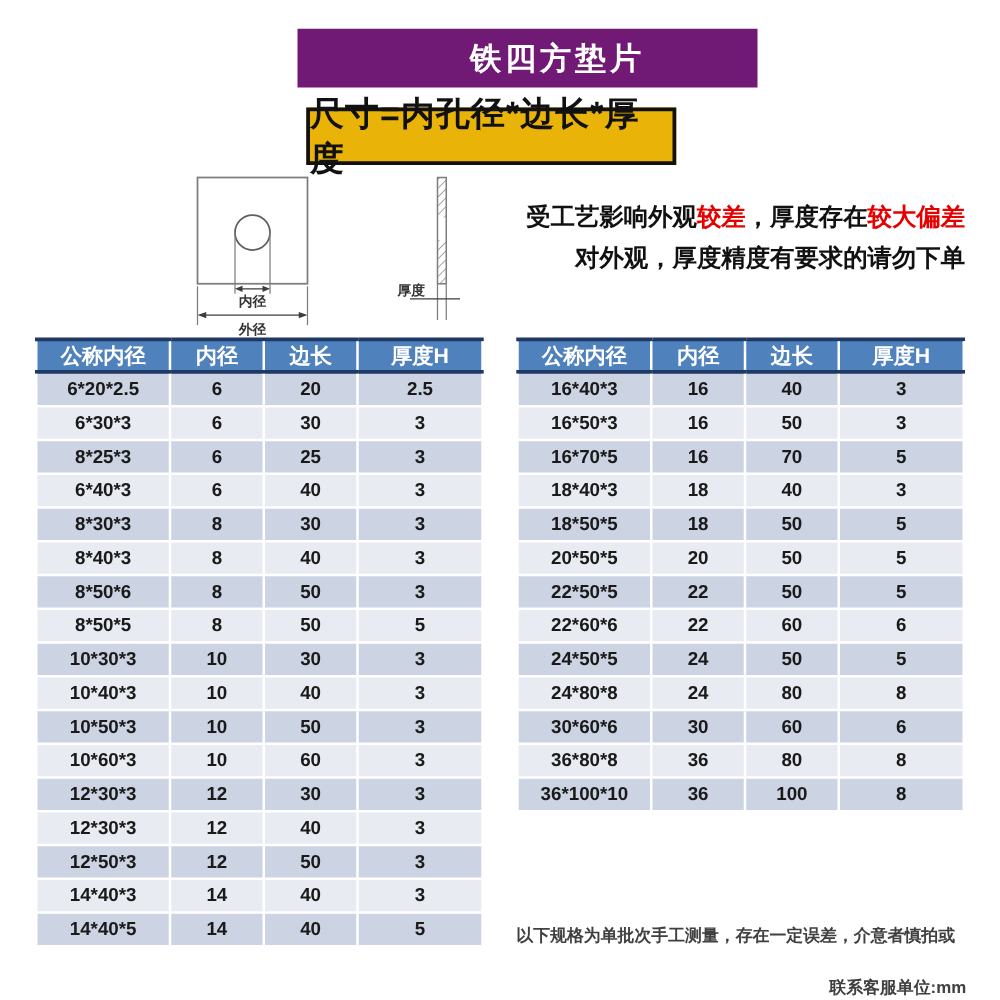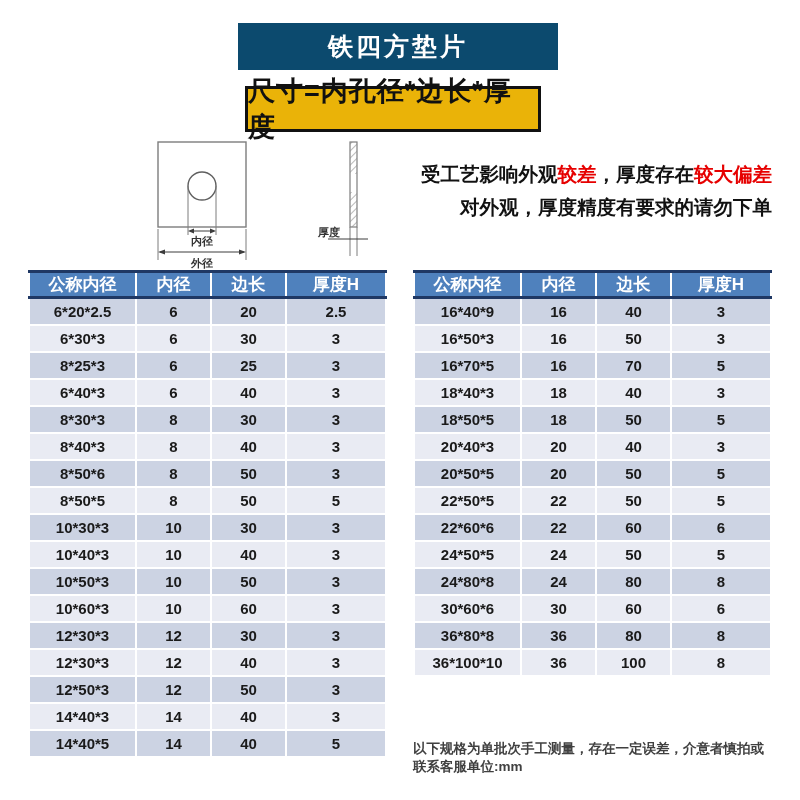--- a/index.html
+++ b/index.html
@@ -35,28 +35,28 @@
                  border-top:3px solid #1f3864;border-bottom:3px solid #1f3864;
                  padding:0;text-align:center;}
   .spec-table td{height:25px;font-size:15px;font-weight:600;color:#1a1a1a;
                  border:2px solid #fff;padding:0;text-align:center;}
   .spec-table tbody tr:nth-child(odd) td{background:#ccd3e3;}
   .spec-table tbody tr:nth-child(even) td{background:#e9ebf3;}
 
   
   .footnote{position:absolute;left:413px;top:740px;width:360px;
             font-size:13.5px;font-weight:700;color:#404040;line-height:18px;}
-  .footnote .line2{display:flex;justify-content:flex-start;}
+  .footnote .line2{display:flex;justify-content:flex-end;margin-top:23px;}
 </style>
 </head>
 <body>
 
 <div class="page">
 
-  <div class="banner" style="background:#0c4a6e;">
+  <div class="banner" style="background:#701a75;padding-left:48px;">
     <span>铁四方垫片</span>
   </div>
 
   <div class="formula">
     <span>尺寸=内孔径*边长*厚度</span>
   </div>
 
   <div class="diagram">
     <svg width="272" height="142" viewBox="0 0 272 142">
       <defs>
@@ -237,21 +237,21 @@
     <thead>
       <tr>
         <th style="background:#4f81bd;">公称内径</th>
         <th style="background:#4f81bd;">内径</th>
         <th style="background:#4f81bd;">边长</th>
         <th style="background:#4f81bd;">厚度H</th>
       </tr>
     </thead>
     <tbody>
         <tr>
-          <td>16*40*9</td>
+          <td>16*40*3</td>
           <td>16</td>
           <td>40</td>
           <td>3</td>
         </tr>
         <tr>
           <td>16*50*3</td>
           <td>16</td>
           <td>50</td>
           <td>3</td>
         </tr>
@@ -265,26 +265,20 @@
           <td>18*40*3</td>
           <td>18</td>
           <td>40</td>
           <td>3</td>
         </tr>
         <tr>
           <td>18*50*5</td>
           <td>18</td>
           <td>50</td>
           <td>5</td>
-        </tr>
-        <tr>
-          <td>20*40*3</td>
-          <td>20</td>
-          <td>40</td>
-          <td>3</td>
         </tr>
         <tr>
           <td>20*50*5</td>
           <td>20</td>
           <td>50</td>
           <td>5</td>
         </tr>
         <tr>
           <td>22*50*5</td>
           <td>22</td>

